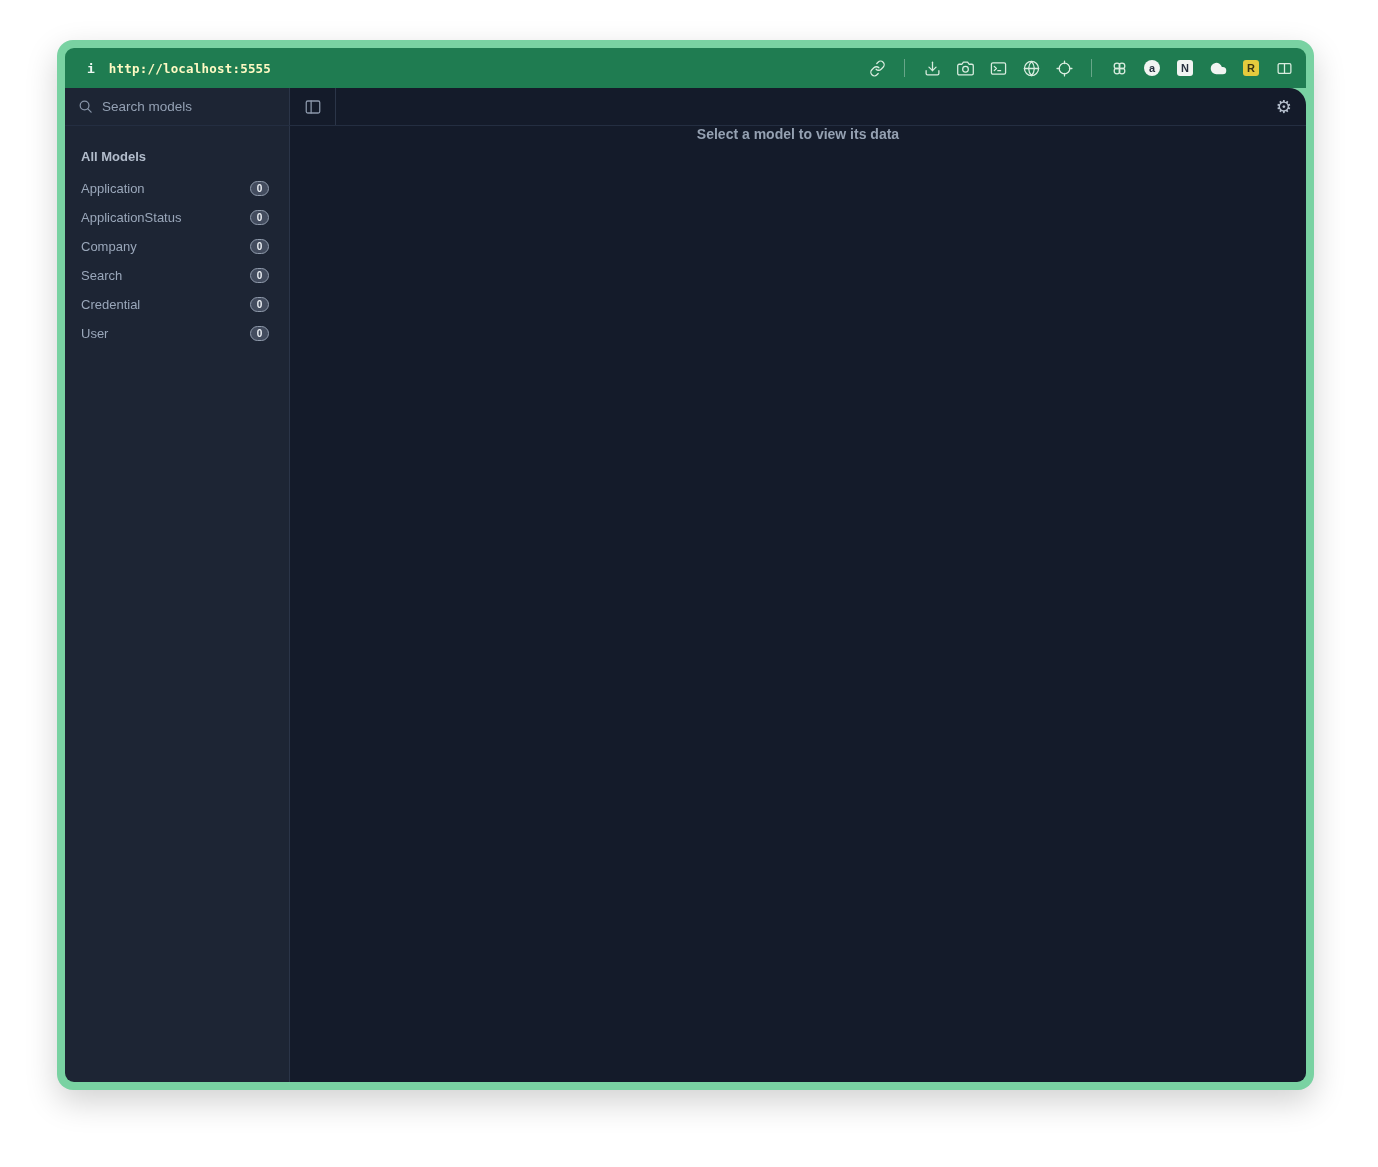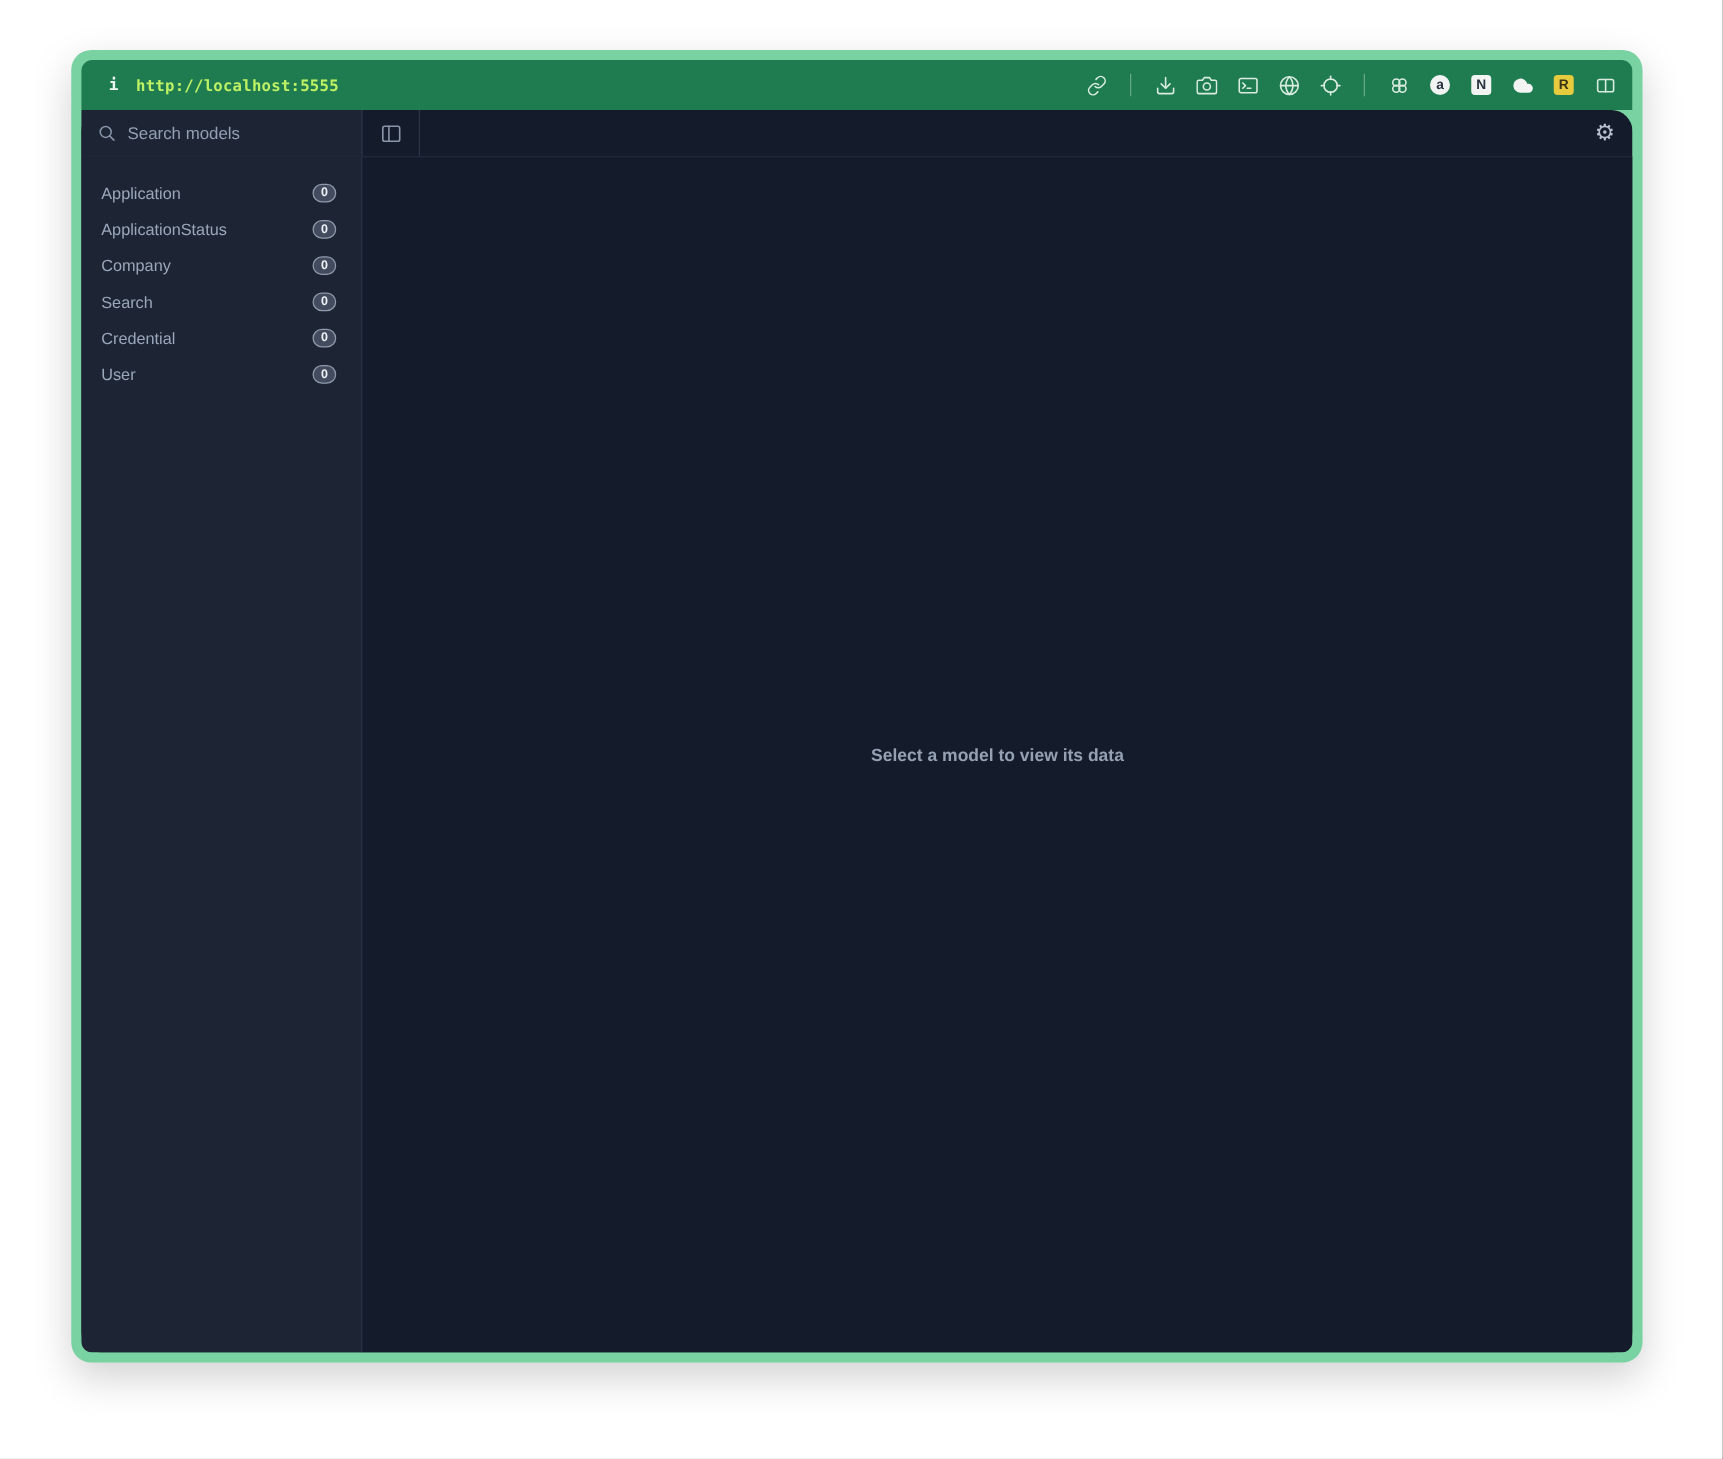--- a/index.html
+++ b/index.html
@@ -12,21 +12,21 @@
   }
   .window-body { height:100%; display:flex; flex-direction:column; border-radius:9px; overflow:hidden; }
 
   
   .titlebar {
     flex:0 0 40px; background:#1f7c51; display:flex; align-items:center;
     justify-content:space-between; padding:0 12px 0 22px;
   }
   .tb-left { display:flex; align-items:center; gap:14px; }
   .info-glyph { color:#ecf7f1; font-family:"DejaVu Sans Mono", monospace; font-weight:700; font-size:13px; }
-  .url-text { color:#bef264; font-family:"DejaVu Sans Mono", monospace; font-weight:700; font-size:12.5px; letter-spacing:.2px; }
+  .url-text { color:#fef9c3; font-family:"DejaVu Sans Mono", monospace; font-weight:700; font-size:12.5px; letter-spacing:.2px; }
   .tb-right { display:flex; align-items:center; gap:13px; }
   .tb-btn { display:flex; align-items:center; justify-content:center; width:20px; height:20px; cursor:pointer; }
   .tb-icon { width:17px; height:17px; fill:none; stroke:#d9ecdf; stroke-width:1.8; stroke-linecap:round; stroke-linejoin:round; }
   .tb-icon.filled { fill:#f1f4f2; stroke:none; }
   .tb-sep { width:1px; height:18px; background:rgba(255,255,255,0.32); margin:0 4px; }
   .glyph-badge {
     width:16px; height:16px; background:#f1f4f2; color:#27313f;
     font-size:11px; font-weight:700; display:flex; align-items:center; justify-content:center;
     border-radius:50%; line-height:1;
   }
@@ -60,21 +60,21 @@
     padding:7px 20px 7px 16px; cursor:pointer;gap:28px;
   }
   .model-name { color:#9aa7ba; font-size:13px; }
   .count-badge {
     min-width:19px; height:15px; padding:0 5px;
     background:#434c5e; border:1px solid #8f9aab; border-radius:8px;
     color:#eef2f6; font-size:10px; font-weight:700;
     display:flex; align-items:center; justify-content:center; line-height:1;
   }
 
-  .main { flex:1; display:flex; align-items:center; justify-content:center; background:#141b2a; }
+  .main { flex:1; display:flex; justify-content:center; background:#141b2a; }
   .empty-message { color:#95a1b2; font-weight:700; font-size:14px; }
 </style>
 </head>
 <body>
 
 <div class="window">
   <div class="window-body">
 
     <div class="titlebar">
       <div class="tb-left">
@@ -173,20 +173,21 @@
               <line x1="9.5" y1="4" x2="9.5" y2="20"></line>
             </svg>
         </div>
         <div class="header-rest">
           <span class="gear-btn">⚙</span>
         </div>
       </div>
 
       <div class="app-body">
         <div class="sidebar">
+          <div class="sidebar-title">All Models</div>
           <div>
   <div class="model-item">
     <span class="model-name">Application</span>
     <span class="count-badge">0</span>
   </div>
 
   <div class="model-item">
     <span class="model-name">ApplicationStatus</span>
     <span class="count-badge">0</span>
   </div>

